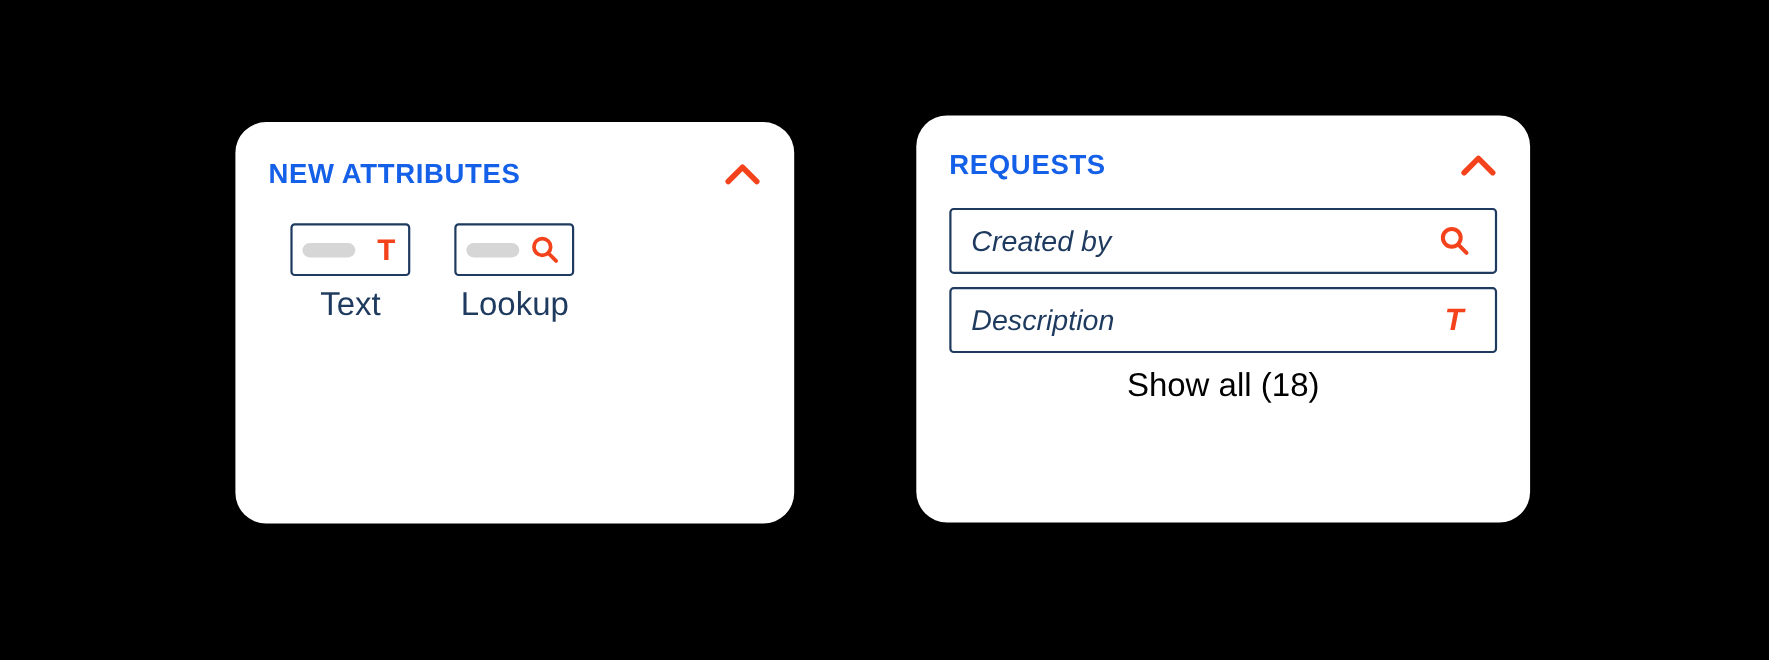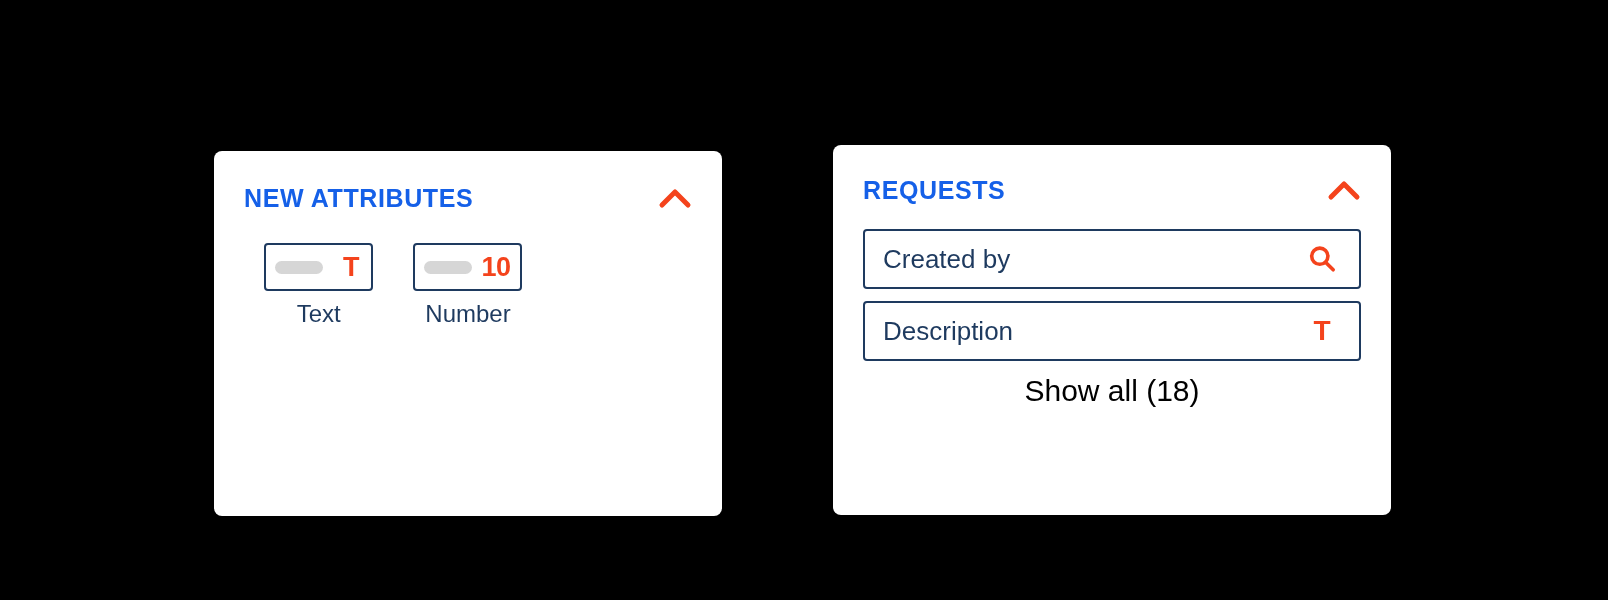--- a/index.html
+++ b/index.html
@@ -19,23 +19,22 @@
 
   .stage {
     position: absolute;
     inset: 0;
   }
 
   
   .card {
     position: absolute;
     background: #ffffff;
-    border-radius: 8px;
+    border-radius: 28px;
     box-sizing: border-box;
-    margin-top: 40px;
   }
   #card-attributes {
     left: 214px;
     top: 111px;
     width: 508px;
     height: 365px;
     padding: 30px 30px 0 30px;
   }
   #card-requests {
     left: 833px;
@@ -124,21 +123,21 @@
     background: #F4431C;
     border-radius: 3px;
     display: flex;
     align-items: center;
     justify-content: center;
     flex: 0 0 auto;
   }
   .attr-label {
     margin-top: 11px;
     color: #1E3A5F;
-    font-size: 24px;
+    font-size: 30px;
     line-height: 1;
     white-space: nowrap;
   }
 
   
   .field-list {
     margin-top: 22px;
     display: flex;
     flex-direction: column;
     gap: 12px;
@@ -147,20 +146,21 @@
     height: 60px;
     box-sizing: border-box;
     border: 2px solid #1E3A5F;
     border-radius: 4px;
     display: flex;
     align-items: center;
     justify-content: space-between;
     padding: 0 20px 0 18px;
     background: #ffffff;
     cursor: pointer;
+    font-style: italic;
   }
   .field-label {
     color: #1E3A5F;
     font-size: 26px;
     line-height: 1;
     white-space: nowrap;
   }
   .field-icon {
     flex: 0 0 auto;
     display: flex;
@@ -203,29 +203,34 @@
     <div class="attr-grid">
 
       <div class="attr-cell">
         <div class="chip">
           <span class="chip-pill"></span>
           <span class="chip-glyph letter-t">T</span>
         </div>
         <div class="attr-label">Text</div>
       </div>
 
+
+
       <div class="attr-cell">
         <div class="chip">
           <span class="chip-pill"></span>
-          <span class="chip-glyph num">10</span>
+          <span class="chip-glyph icon">
+            <svg width="30" height="30" viewBox="0 0 30 30" aria-hidden="true">
+              <circle cx="13" cy="12.5" r="7.6" fill="none" stroke="#F4431C" stroke-width="3.4"></circle>
+              <path d="M18.6 18.2 L25.5 25.2" stroke="#F4431C" stroke-width="3.4" stroke-linecap="round"></path>
+            </svg>
+          </span>
         </div>
-        <div class="attr-label">Number</div>
-      </div>
-
-
+        <div class="attr-label">Lookup</div>
+      </div>
 
 
       <div></div>
     </div>
   </section>
 
   <section class="card" id="card-requests">
 
     <div class="card-header">
       <div class="card-title">REQUESTS</div>

